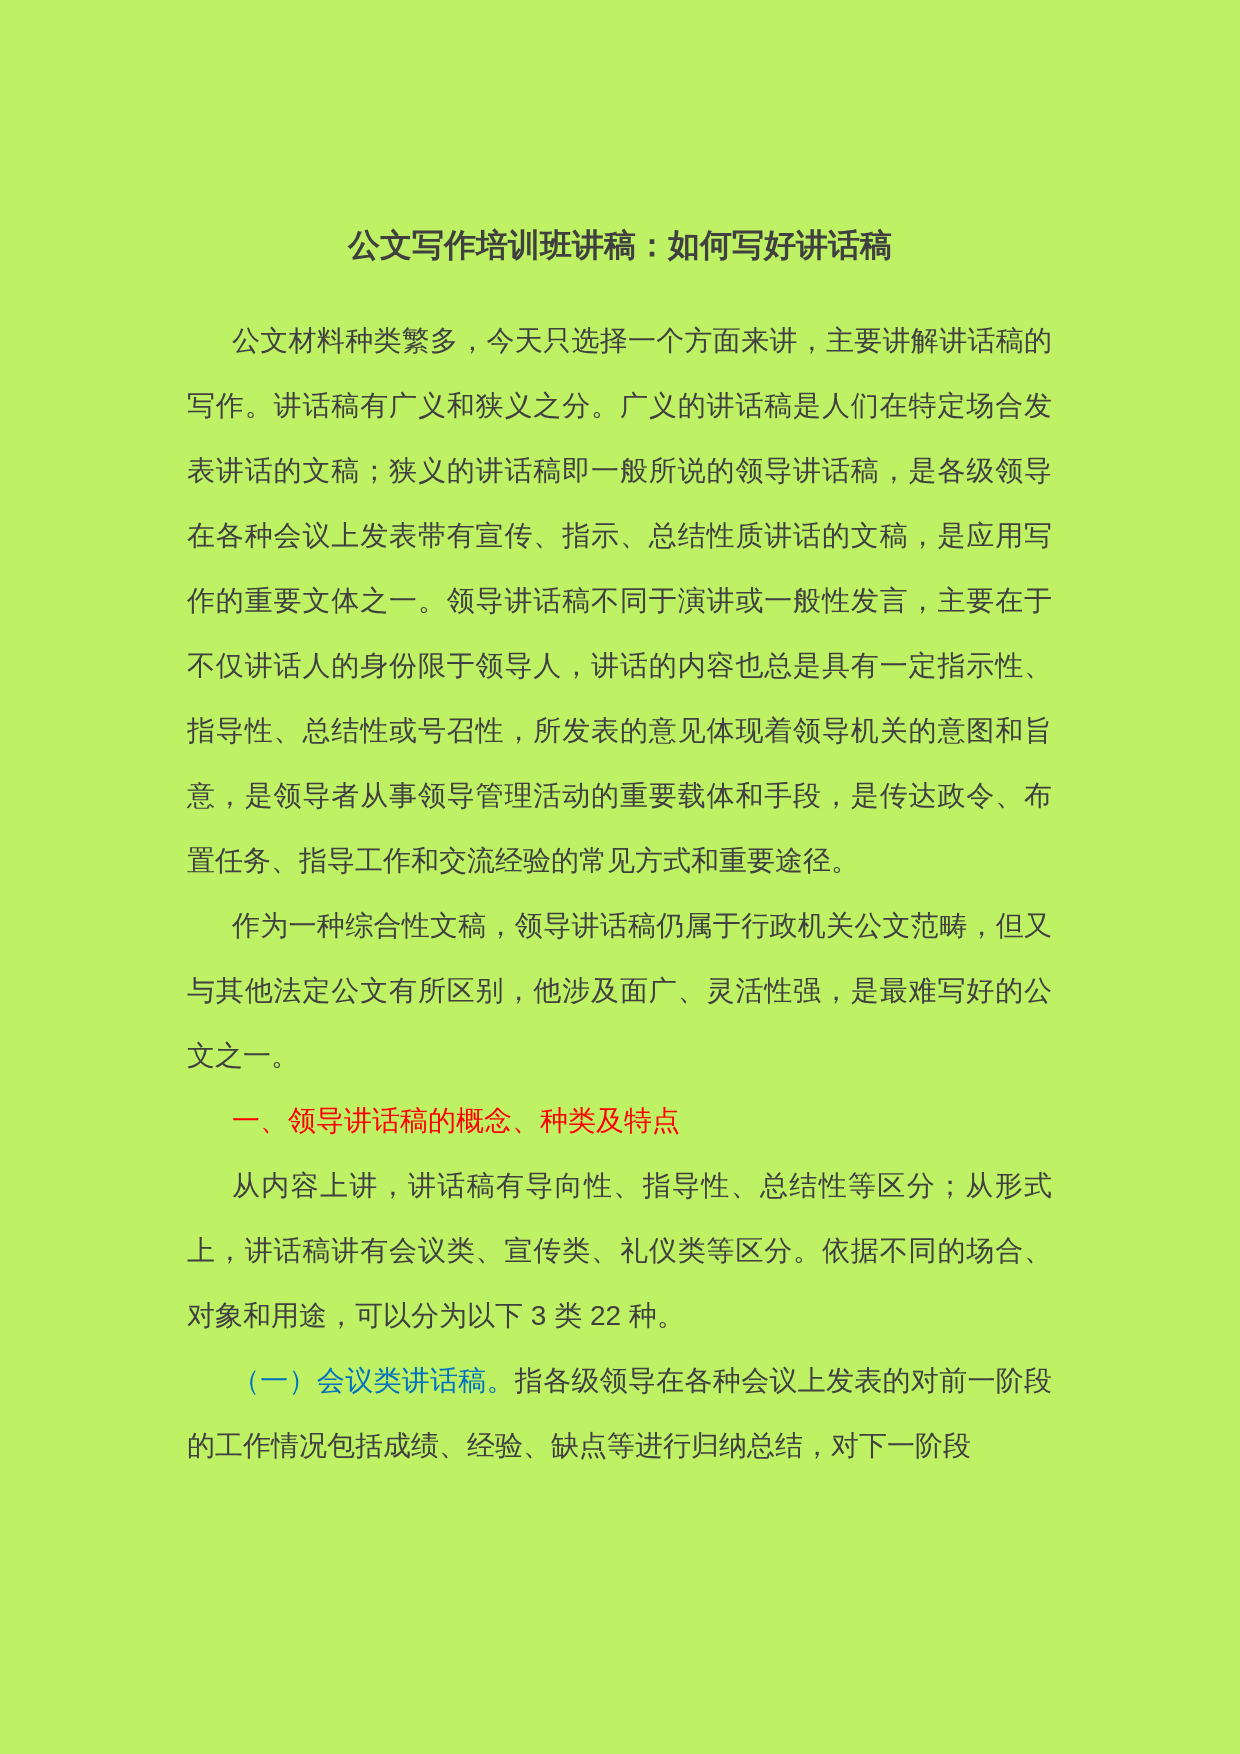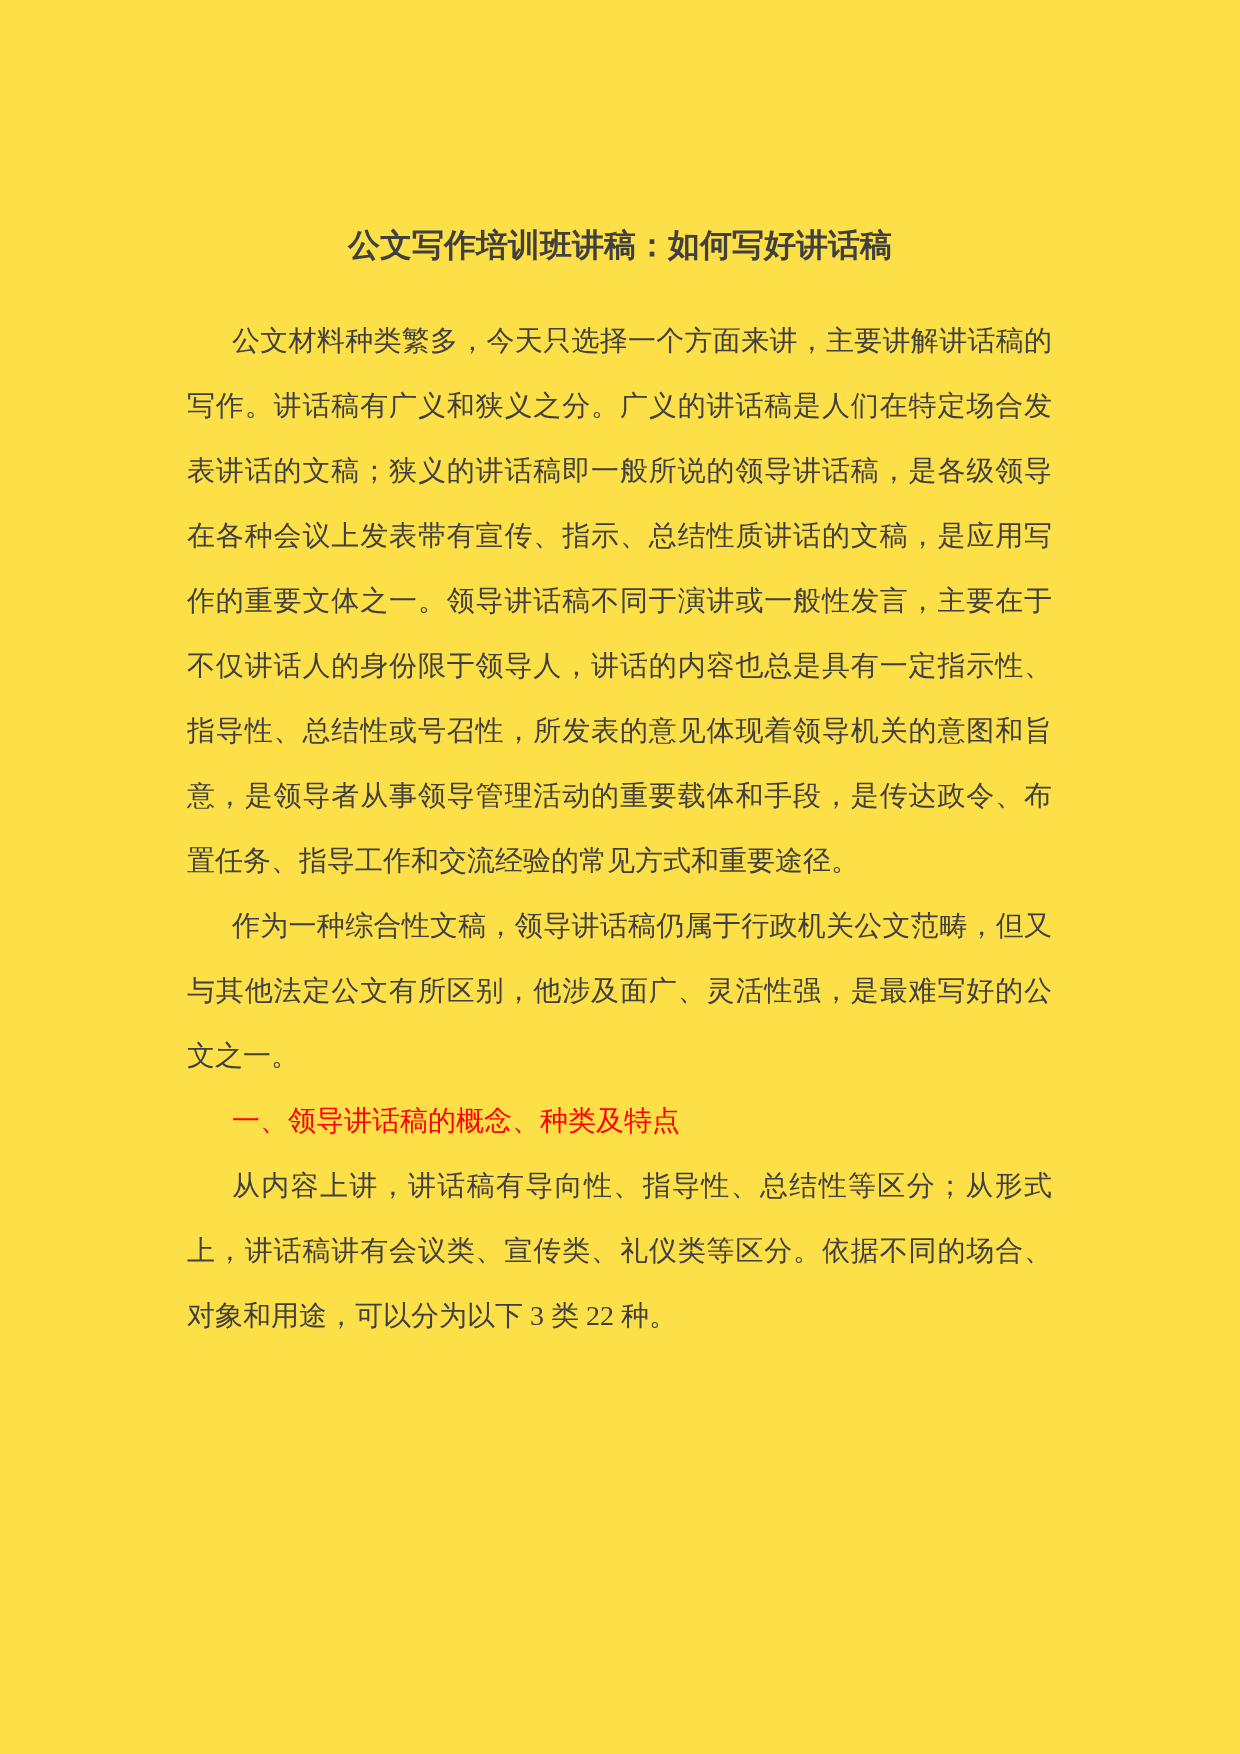--- a/index.html
+++ b/index.html
@@ -1,38 +1,39 @@
 <!DOCTYPE html>
 <html><head>
 <meta charset="utf-8">
 <style>
   html, body { margin: 0; padding: 0; background: #ffffff; }
   body { width: 1240px; height: 1754px; position: relative; overflow: hidden; }
-  .page { position: absolute; left: 0; top: 0; width: 1240px; height: 1754px; background: #fde047; }
+  .page { position: absolute; left: 0; top: 0; width: 1240px; height: 1754px; background: #bef264; }
   .title {
     position: absolute; left: 0; width: 1240px; top: 222px;
     text-align: center;
     font-family: "DejaVu Sans", sans-serif;
     font-weight: bold; font-size: 32px; line-height: 46px;
     color: #404040; letter-spacing: 0px;
   }
   .body {
     position: absolute; left: 187px; top: 308px; width: 865px;
-    font-family: Liberation Serif, serif;
+    font-family: Liberation Sans, sans-serif;
     font-size: 28px; line-height: 65px; color: #404040;
   }
   .p { margin: 0; text-align: justify; text-indent: 45px; }
   .h1 { color: #ff0000; }
   .h2 { color: #0070c0; }
 </style>
 </head>
 <body>
 
 <div class="page">
   <div class="title">公文写作培训班讲稿：如何写好讲话稿</div>
 
   <div class="body">
     <p class="p">公文材料种类繁多，今天只选择一个方面来讲，主要讲解讲话稿的写作。讲话稿有广义和狭义之分。广义的讲话稿是人们在特定场合发表讲话的文稿；狭义的讲话稿即一般所说的领导讲话稿，是各级领导在各种会议上发表带有宣传、指示、总结性质讲话的文稿，是应用写作的重要文体之一。领导讲话稿不同于演讲或一般性发言，主要在于不仅讲话人的身份限于领导人，讲话的内容也总是具有一定指示性、指导性、总结性或号召性，所发表的意见体现着领导机关的意图和旨意，是领导者从事领导管理活动的重要载体和手段，是传达政令、布置任务、指导工作和交流经验的常见方式和重要途径。</p>
     <p class="p">作为一种综合性文稿，领导讲话稿仍属于行政机关公文范畴，但又与其他法定公文有所区别，他涉及面广、灵活性强，是最难写好的公文之一。</p>
     <p class="p h1">一、领导讲话稿的概念、种类及特点</p>
     <p class="p">从内容上讲，讲话稿有导向性、指导性、总结性等区分；从形式上，讲话稿讲有会议类、宣传类、礼仪类等区分。依据不同的场合、对象和用途，可以分为以下 3 类 22 种。</p>
+    <p class="p"><span class="h2">（一）会议类讲话稿。</span><span>指各级领导在各种会议上发表的对前一阶段的工作情况包括成绩、经验、缺点等进行归纳总结，对下一阶段</span></p>
   </div>
 </div>
 
 </body></html>

